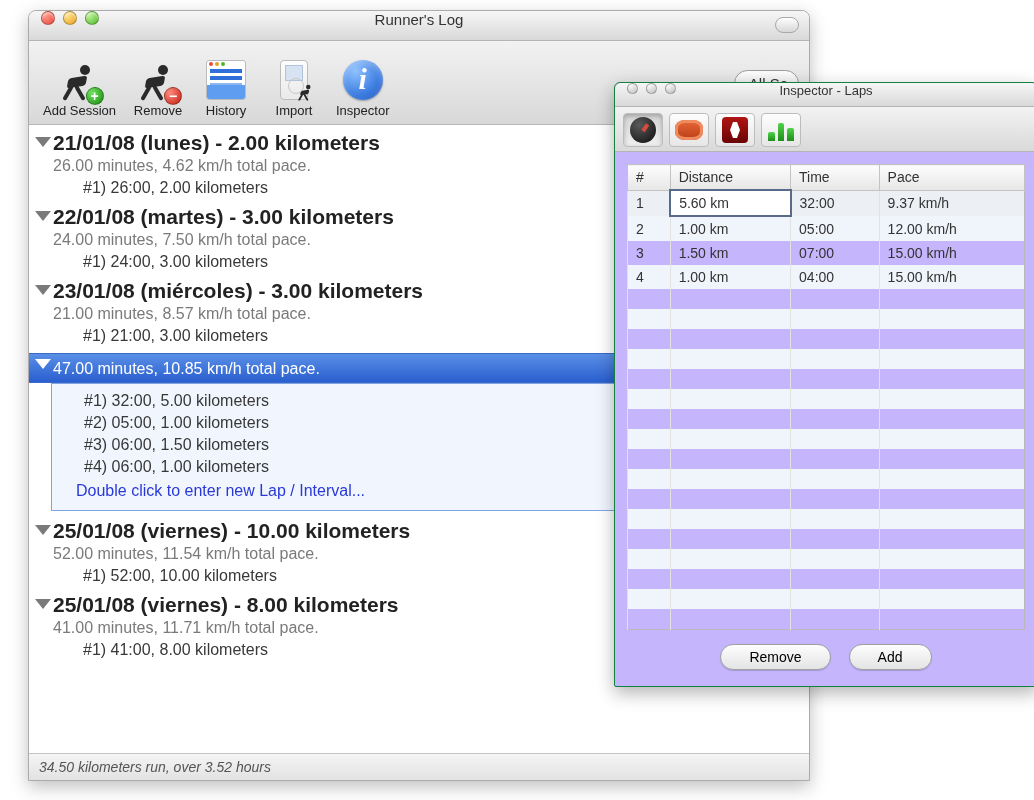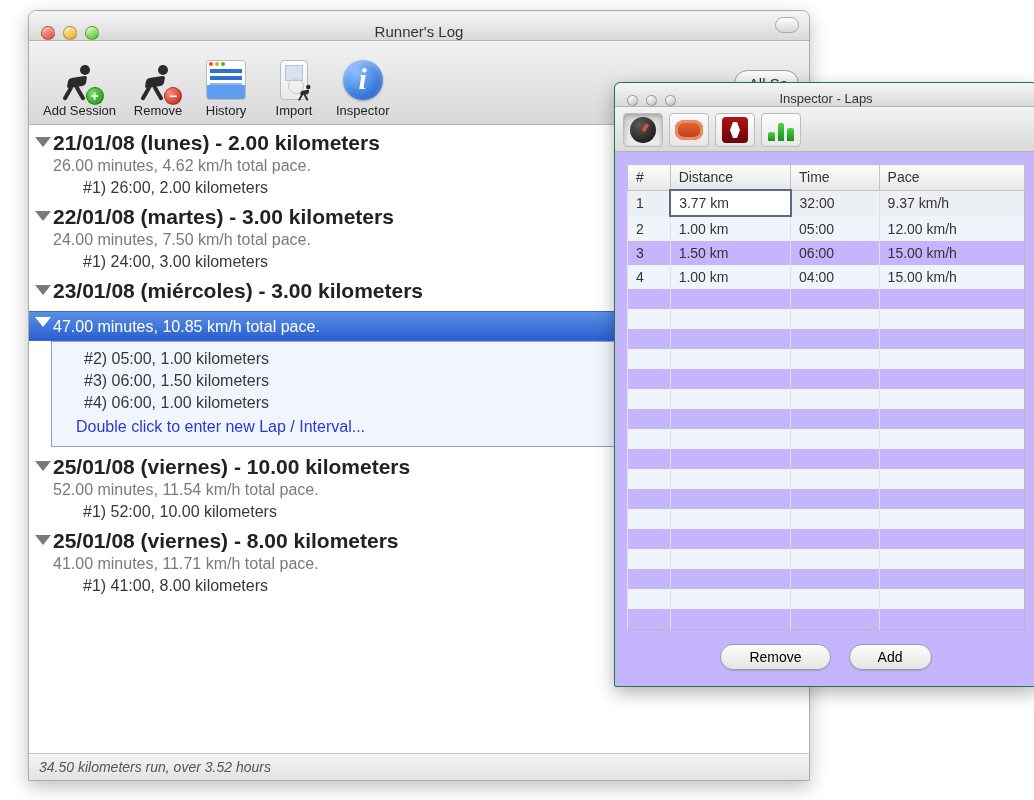--- a/index.html
+++ b/index.html
@@ -27,21 +27,21 @@
     background: #fff;
     box-shadow: 0 6px 18px rgba(0,0,0,.25);
   }
 
   .titlebar {
     height: 30px;
     border-radius: 8px 8px 0 0;
     background: linear-gradient(#f6f6f6, #d9d9d9);
     border-bottom: 1px solid #b5b5b5;
     display: flex;
-    align-items: flex-end;
+    align-items: flex-start;
     position: relative;
   }
   .traffic-lights {
     display: flex;
     gap: 8px;
     padding-left: 12px;
   }
   .dot {
     width: 14px; height: 14px; border-radius: 50%;
     border: 1px solid rgba(0,0,0,.25);
@@ -365,28 +365,31 @@
     <div class="session">
       <div class="disclosure"></div>
       <div class="sess-title">22/01/08 (martes) - 3.00 kilometers</div>
       <div class="sess-detail">24.00 minutes, 7.50 km/h total pace.</div>
       <div class="lap-line">#1) 24:00, 3.00 kilometers</div>
     </div>
 
     <div class="session">
       <div class="disclosure"></div>
       <div class="sess-title">23/01/08 (miércoles) - 3.00 kilometers</div>
+      <div class="sess-detail">21.00 minutes, 8.57 km/h total pace.</div>
+      <div class="lap-line">#1) 21:00, 3.00 kilometers</div>
     </div>
 
     <div class="session selected">
       <div class="disclosure"></div>
       <div class="sess-head">
         <div class="sess-detail">47.00 minutes, 10.85 km/h total pace.</div>
       </div>
       <div class="lap-block">
+        <div class="lap-line">#1) 32:00, 5.00 kilometers</div>
         <div class="lap-line">#2) 05:00, 1.00 kilometers</div>
         <div class="lap-line">#3) 06:00, 1.50 kilometers</div>
         <div class="lap-line">#4) 06:00, 1.00 kilometers</div>
         <div class="new-lap">Double click to enter new Lap / Interval...</div>
       </div>
     </div>
 
     <div class="session">
       <div class="disclosure"></div>
       <div class="sess-title">25/01/08 (viernes) - 10.00 kilometers</div>
@@ -443,34 +446,34 @@
         <tr>
           <th>#</th>
           <th>Distance</th>
           <th>Time</th>
           <th>Pace</th>
         </tr>
       </thead>
       <tbody>
         <tr class="sel">
           <td>1</td>
-          <td class="editing">3.77 km</td>
+          <td class="editing">5.60 km</td>
           <td>32:00</td>
           <td>9.37 km/h</td>
         </tr>
         <tr class="even">
           <td>2</td>
           <td>1.00 km</td>
           <td>05:00</td>
           <td>12.00 km/h</td>
         </tr>
         <tr>
           <td>3</td>
           <td>1.50 km</td>
-          <td>06:00</td>
+          <td>07:00</td>
           <td>15.00 km/h</td>
         </tr>
         <tr class="even">
           <td>4</td>
           <td>1.00 km</td>
           <td>04:00</td>
           <td>15.00 km/h</td>
         </tr>
 
         <tr class="spacer-rows">

